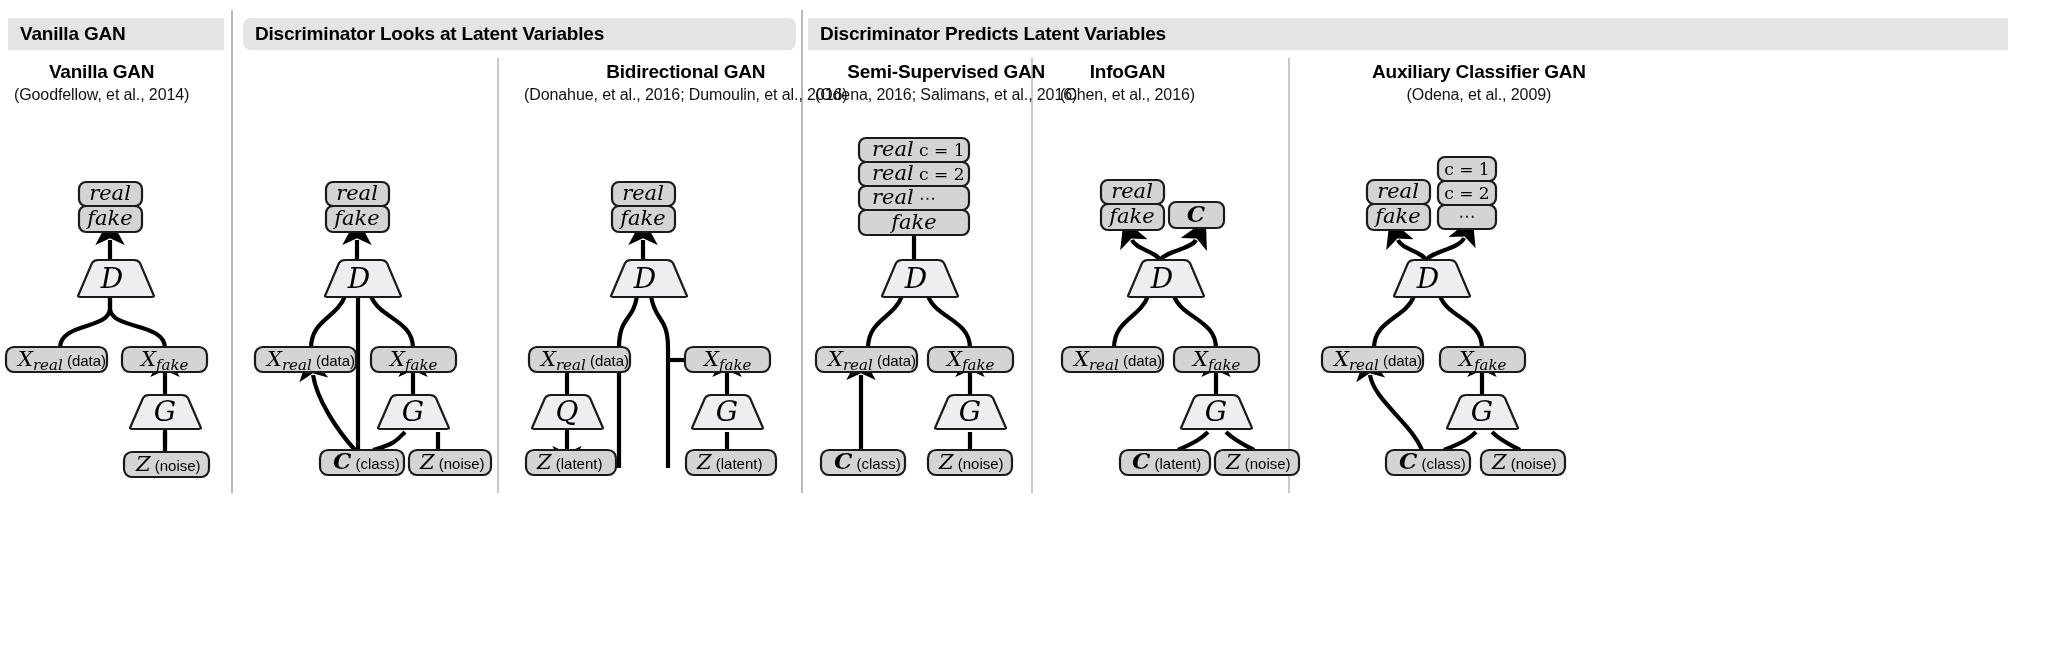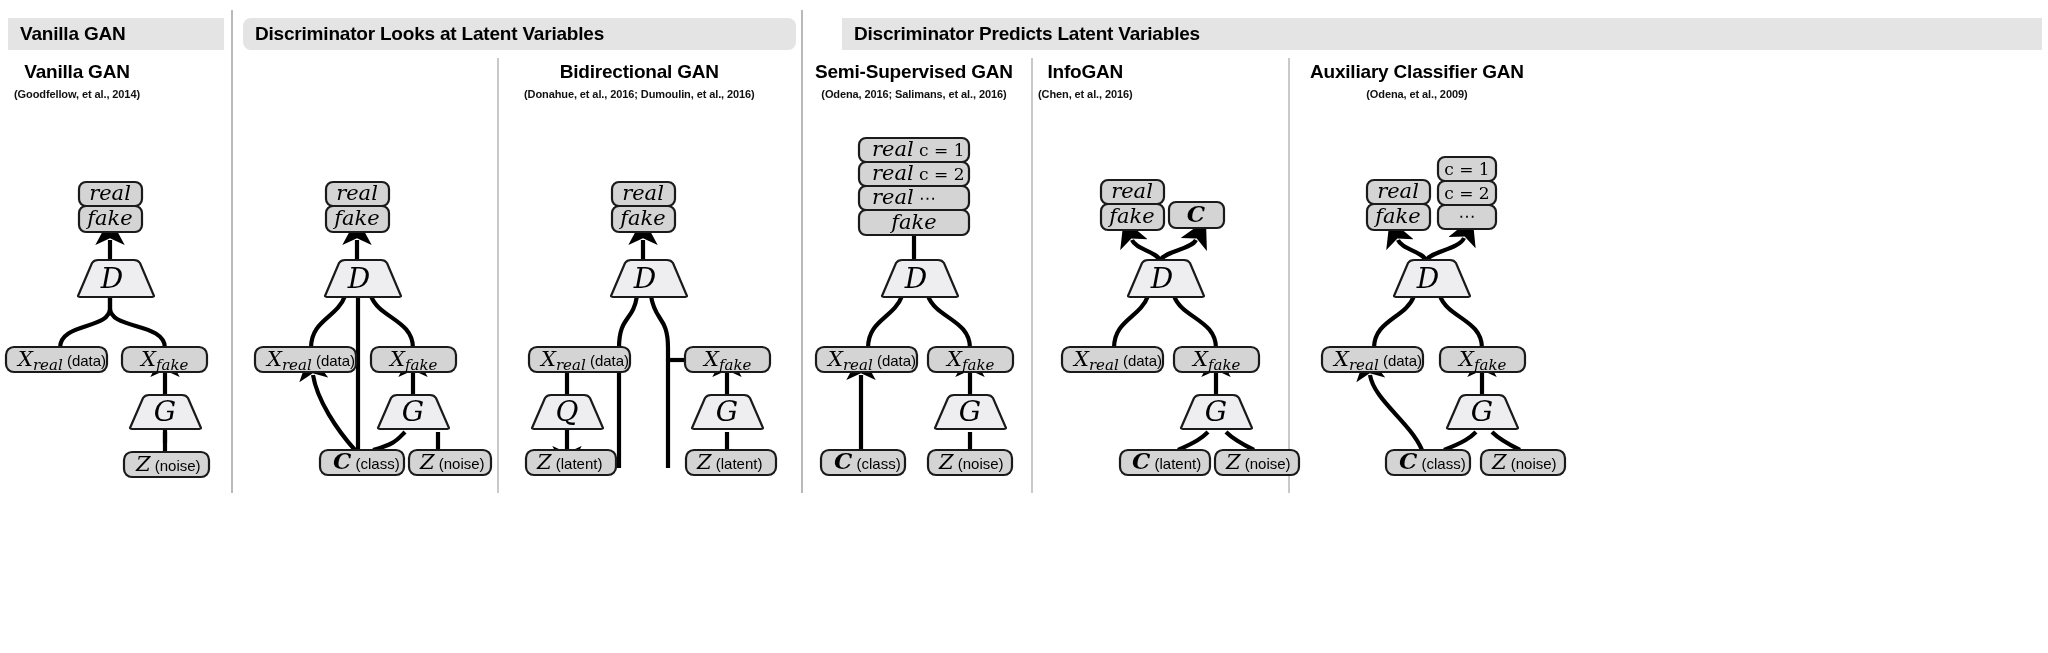--- a/index.html
+++ b/index.html
@@ -33,21 +33,21 @@
   
   .panel-title{
     position:absolute;
     white-space:nowrap;
   }
   .panel-title .pt-name{
     display:block;font-size:19px;font-weight:bold;line-height:24px;
     letter-spacing:-0.2px;color:#000;
   }
   .panel-title .pt-cite{
-    display:block;font-size:11px;font-weight:bold;line-height:21px;
+    display:block;font-size:16px;font-weight:normal;line-height:21px;
     color:#111;letter-spacing:-0.1px;
   }
 
   
   .diagram{position:absolute;top:0;left:0;}
   svg{display:block;overflow:visible;}
   .nodefill{fill:#d4d4d4;stroke:#1a1a1a;stroke-width:2.2;}
   .trapfill{fill:#eeeef1;stroke:#1a1a1a;stroke-width:2.2;}
   .edge{fill:none;stroke:#000;stroke-width:4.2;stroke-linecap:butt;}
   .mathi{font-family:"DejaVu Serif", serif;font-style:italic;font-size:21px;fill:#000;}
@@ -63,21 +63,21 @@
 <div class="canvas">
 
   <div class="group-bar" style="left:8px;top:18px;width:216px;">
     <span class="gb-label">Vanilla GAN</span>
   </div>
 
   <div class="group-bar" style="left:243px;top:18px;width:553px;border-radius:8px;">
     <span class="gb-label">Discriminator Looks at Latent Variables</span>
   </div>
 
-  <div class="group-bar" style="left:808px;top:18px;width:1200px;margin-left:34px;">
+  <div class="group-bar" style="left:808px;top:18px;width:1200px;">
     <span class="gb-label">Discriminator Predicts Latent Variables</span>
   </div>
 
   <div class="vrule" style="left:231px;top:10px;height:483px;"></div>
   <div class="vrule thin" style="left:497px;top:58px;height:435px;"></div>
   <div class="vrule" style="left:801px;top:10px;height:483px;"></div>
   <div class="vrule thin" style="left:1031px;top:58px;height:435px;"></div>
   <div class="vrule thin" style="left:1288px;top:58px;height:435px;"></div>
 
   <div class="panel-title" style="left:14px;top:60px;">
@@ -89,26 +89,26 @@
   <div class="panel-title" style="left:524px;top:60px;">
     <span class="pt-name">Bidirectional GAN</span>
     <span class="pt-cite">(Donahue, et al., 2016;  Dumoulin, et al., 2016)</span>
   </div>
 
   <div class="panel-title" style="left:815px;top:60px;">
     <span class="pt-name">Semi-Supervised GAN</span>
     <span class="pt-cite">(Odena, 2016;  Salimans, et al., 2016)</span>
   </div>
 
-  <div class="panel-title" style="left:1038px;top:60px;">
+  <div class="panel-title" style="left:1060px;top:60px;">
     <span class="pt-name">InfoGAN</span>
     <span class="pt-cite">(Chen, et al., 2016)</span>
   </div>
 
-  <div class="panel-title" style="left:1310px;top:60px;">
+  <div class="panel-title" style="left:1372px;top:60px;">
     <span class="pt-name">Auxiliary Classifier GAN</span>
     <span class="pt-cite">(Odena, et al., 2009)</span>
   </div>
 
   <div class="diagram" style="left:0px;top:0px;">
   <svg width="232" height="653">
     <defs>
       <marker id="ah1" markerWidth="7" markerHeight="7" refX="1.2" refY="3.5" orient="auto">
         <path d="M0,0 L6.5,3.5 L0,7 L1.6,3.5 Z" fill="#000"></path>
       </marker>

